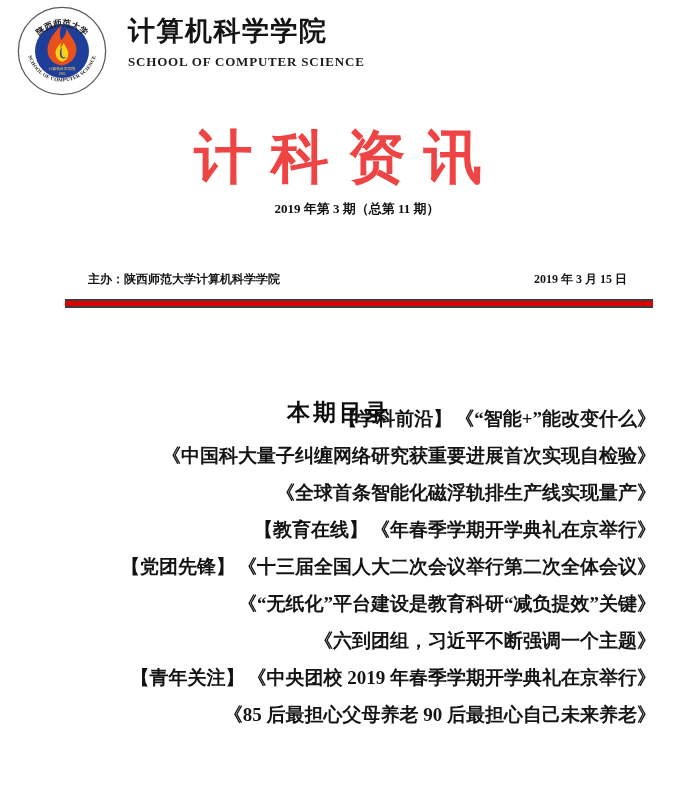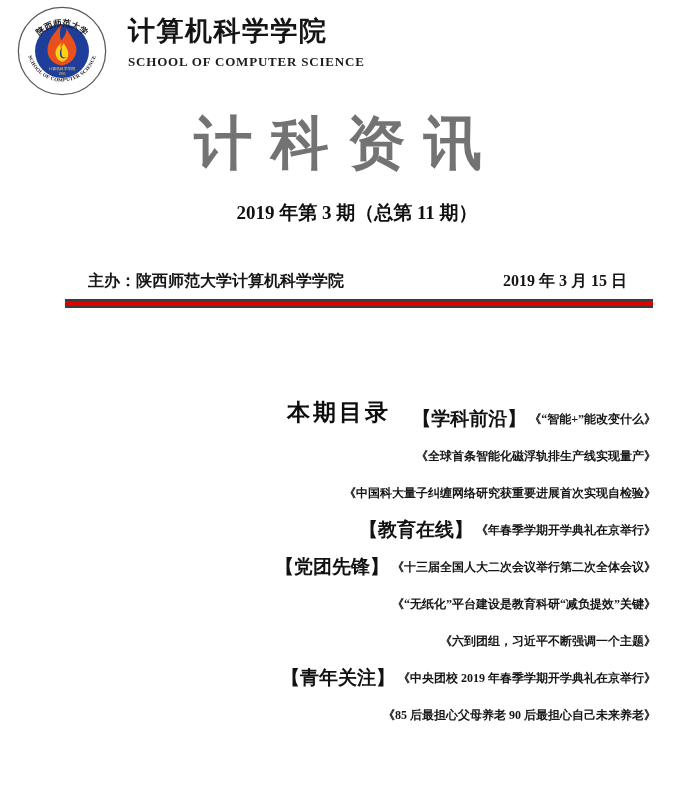--- a/index.html
+++ b/index.html
@@ -48,32 +48,32 @@
     font-size: 58px;
     font-weight: bold;
     line-height: 80px;
     letter-spacing: 2px;
     white-space: pre;
   }
   .issue-line {
     position: absolute;
     top: 200px; left: 0; right: 0;
     text-align: center;
-    font-size: 19px;
+    font-size: 13px;
     font-weight: bold;
     color: #101010;
     margin-left: 36px;
   }
   .pub-row {
     position: absolute;
     top: 271px; left: 65px; right: 25px;
     display: flex;
     justify-content: space-between;
     align-items: center;
-    font-size: 16px;
+    font-size: 12px;
     font-weight: bold;
     color: #161616;
     padding: 0 26px 0 23px;
     box-sizing: border-box;
   }
   .rule {
     position: absolute;
     top: 299px; left: 65px; right: 25px;
     height: 5px;
     background: #dd0000;
@@ -107,21 +107,21 @@
   .toc-label {
     width: 117px;
     flex-shrink: 0;
     font-size: 19px;
     font-weight: bold;
     line-height: 22px;
     color: #121212;
     white-space: nowrap;
   }
   .toc-item {
-    font-size: 12px;
+    font-size: 19px;
     font-weight: bold;
     line-height: 22px;
     color: #151515;
     white-space: nowrap;
   }
 
   svg text { font-family: "Liberation Serif", serif; }
 </style>
 </head>
 <body>
@@ -148,46 +148,46 @@
     </text>
     <text x="50" y="71" font-size="4.2" fill="#ffd95e" text-anchor="middle">计算机科学学院</text>
     <text x="50" y="76.5" font-size="3.8" fill="#ffd95e" text-anchor="middle">1985</text>
   </svg>
 
   <div class="org-block">
     <div class="org-cn">计算机科学学院</div>
     <div class="org-en">SCHOOL OF COMPUTER SCIENCE</div>
   </div>
 
-  <div class="masthead-title" style="color: #737373;">计 科 资 讯</div>
+  <div class="masthead-title" style="color: #ef4444; margin-top: 14px;">计 科 资 讯</div>
 
   <div class="issue-line">2019 年第 3 期（总第 11 期）</div>
 
   <div class="pub-row">
     <span>主办：陕西师范大学计算机科学学院</span>
     <span>2019 年 3 月 15 日</span>
   </div>
 
   <div class="rule" style="background-color: rgb(221, 0, 0);"></div>
 
   <div class="toc-heading">本期目录</div>
 
   <div class="toc">
 
     <div class="toc-row">
       <div class="toc-label">【学科前沿】</div>
       <div class="toc-item">《“智能+”能改变什么》</div>
     </div>
     <div class="toc-row">
       <div class="toc-label"></div>
+      <div class="toc-item">《中国科大量子纠缠网络研究获重要进展首次实现自检验》</div>
+    </div>
+    <div class="toc-row">
+      <div class="toc-label"></div>
       <div class="toc-item">《全球首条智能化磁浮轨排生产线实现量产》</div>
-    </div>
-    <div class="toc-row">
-      <div class="toc-label"></div>
-      <div class="toc-item">《中国科大量子纠缠网络研究获重要进展首次实现自检验》</div>
     </div>
 
     <div class="toc-row">
       <div class="toc-label">【教育在线】</div>
       <div class="toc-item">《年春季学期开学典礼在京举行》</div>
     </div>
     <div class="toc-row">
       <div class="toc-label">【党团先锋】</div>
       <div class="toc-item">《十三届全国人大二次会议举行第二次全体会议》</div>
     </div>

